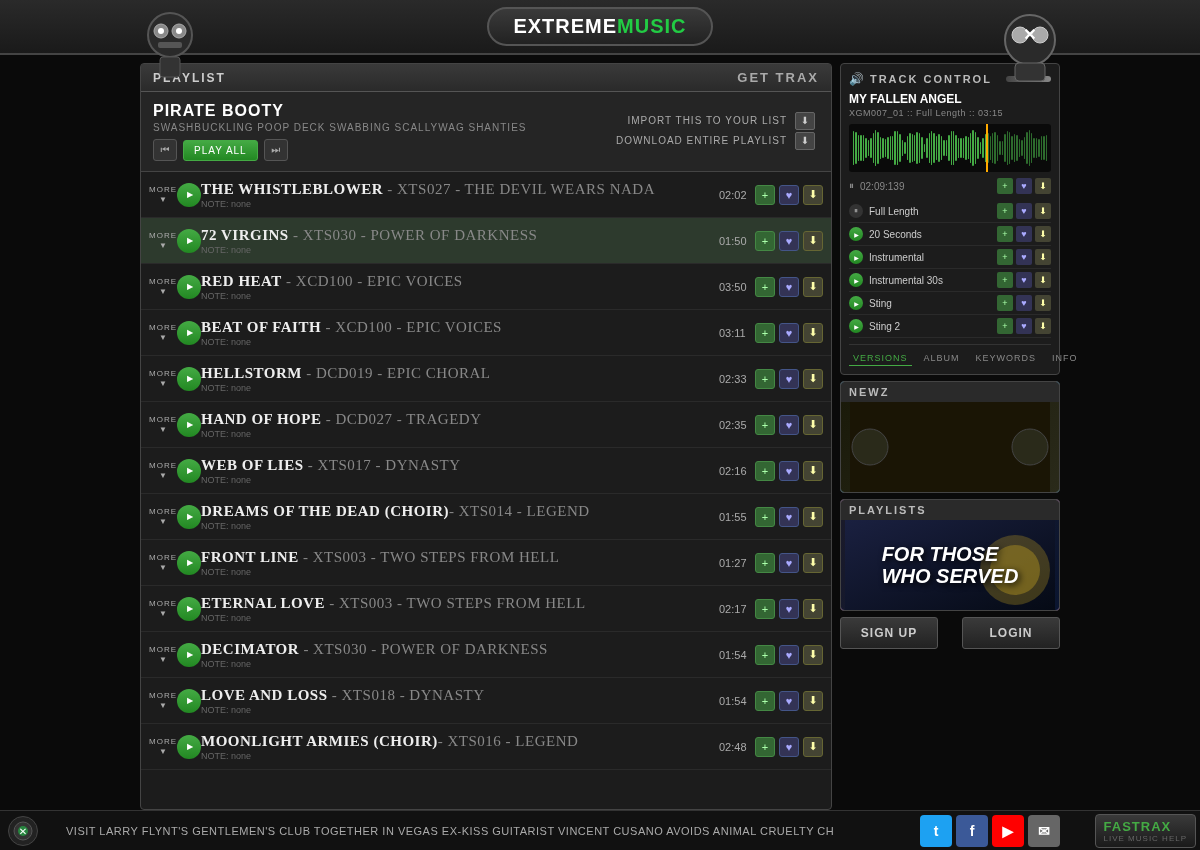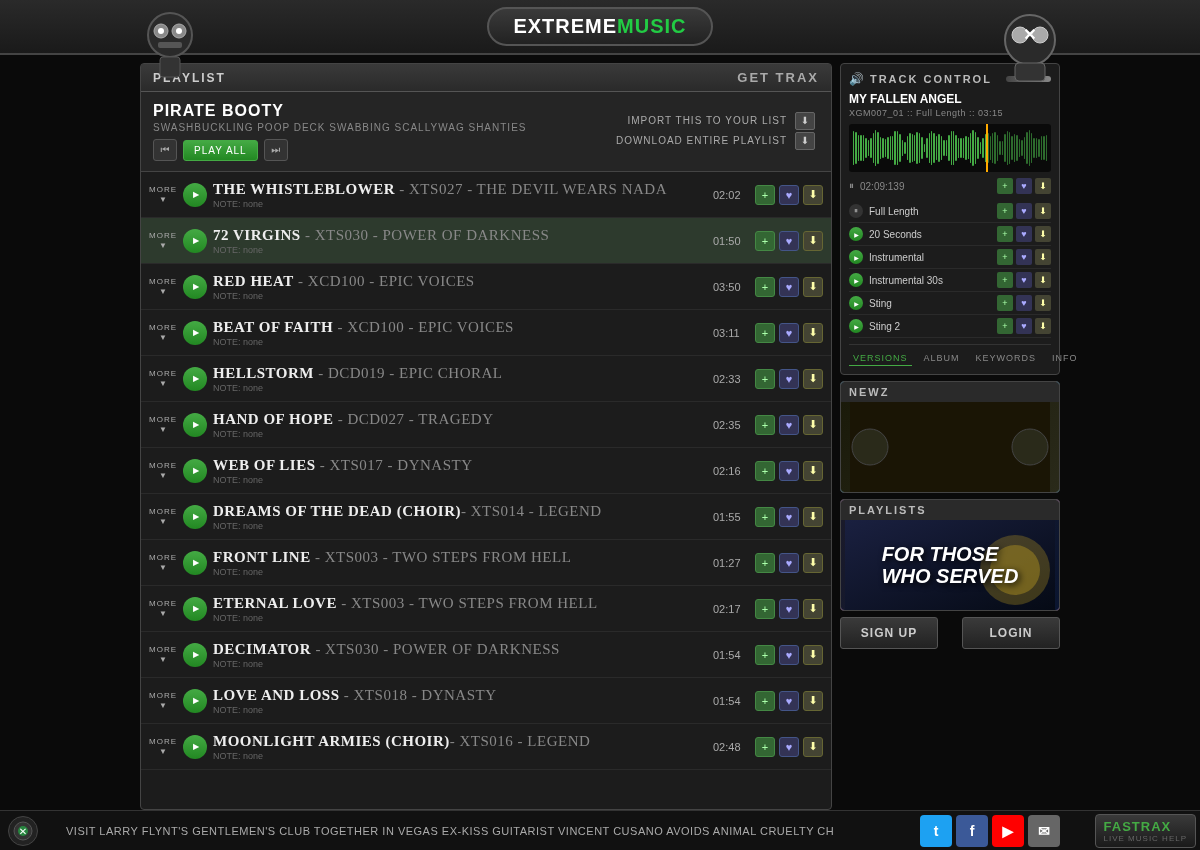--- a/index.html
+++ b/index.html
@@ -180,21 +180,20 @@
     }
     .track-list::-webkit-scrollbar { width: 8px; }
     .track-list::-webkit-scrollbar-track { background: #1a1a1a; }
     .track-list::-webkit-scrollbar-thumb { background: #555; border-radius: 4px; }
 
     .track-row {
       display: flex;
       align-items: center;
       padding: 5px 8px;
       border-bottom: 1px solid #2a2a2a;
-      gap: 6px;
       min-height: 46px;
     }
     .track-row.active { background: #2d3a2d; }
 
     .more-btn {
       display: flex;
       flex-direction: column;
       align-items: center;
       gap: 1px;
       cursor: pointer;

